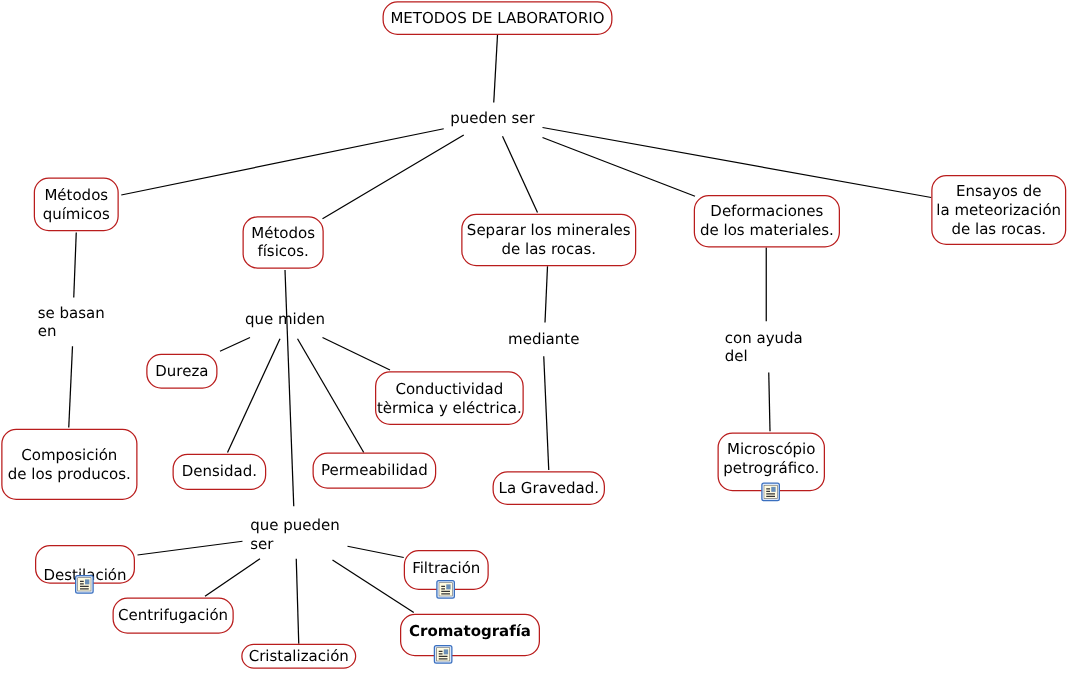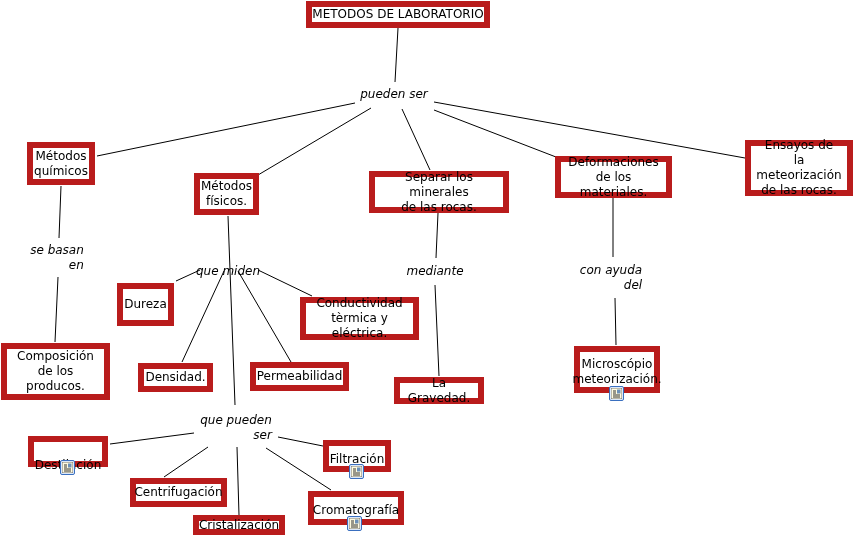--- a/index.html
+++ b/index.html
@@ -1,24 +1,24 @@
 <!DOCTYPE html>
 <html><head>
 <meta charset="utf-8">
 <style>
   html, body { margin:0; padding:0; background:#ffffff; }
   body { width:855px; height:545px; position:relative; overflow:hidden;
          font-family:"DejaVu Sans", "Liberation Sans", sans-serif; font-size:12px; color:#000; }
   #links { position:absolute; left:0; top:0; width:855px; height:545px; }
   #links line { stroke:#000; stroke-width:1; }
-  .node { position:absolute; box-sizing:border-box; border:6px solid #b91c1c; border-radius:0;
+  .node { position:absolute; box-sizing:border-box; border:1px solid #b91c1c; border-radius:12px;
           background:#fff; text-align:center; line-height:15px; display:flex; align-items:center;
           justify-content:center; white-space:pre-line; cursor:pointer; }
-  .phrase { position:absolute; text-align:right; line-height:15px; white-space:pre-line;
-            background:transparent; transform:translateX(-50%);font-style:italic; }
+  .phrase { position:absolute; text-align:left; line-height:15px; white-space:pre-line;
+            background:transparent; transform:translateX(-50%); }
   .res { position:absolute; width:15px; height:15px; box-sizing:border-box;
          border:1px solid #3a6fbf; border-radius:2px; background:#dbe8fa; cursor:pointer; }
   .res svg { position:absolute; left:1px; top:1px; }
 </style>
 </head>
 <body>
 
 <svg id="links" xmlns="http://www.w3.org/2000/svg">
 
   <line x1="398" y1="28" x2="395" y2="82"></line>
@@ -61,39 +61,39 @@
 <div class="node" style="left:369px;top:171px;width:140px;height:42px;">Separar los minerales
 de las rocas.</div>
 <div class="node" style="left:555px;top:156px;width:117px;height:42px;">Deformaciones
 de los materiales.</div>
 <div class="node" style="left:745px;top:140px;width:108px;height:56px;">Ensayos de
 la meteorización
 de las rocas.</div>
 
 <div class="node" style="left:1px;top:343px;width:109px;height:57px;">Composición
 de los producos.</div>
-<div class="node" style="left:117px;top:283px;width:57px;height:43px;">Dureza</div>
+<div class="node" style="left:117px;top:283px;width:57px;height:28px;">Dureza</div>
 <div class="node" style="left:138px;top:363px;width:75px;height:29px;">Densidad.</div>
 <div class="node" style="left:250px;top:362px;width:99px;height:29px;">Permeabilidad</div>
 <div class="node" style="left:300px;top:297px;width:119px;height:43px;">Conductividad
 tèrmica y eléctrica.</div>
 <div class="node" style="left:394px;top:377px;width:90px;height:27px;">La Gravedad.</div>
 <div class="node" style="left:574px;top:346px;width:86px;height:47px;align-items:flex-start;padding-top:5px;">Microscópio
-meteorización.</div>
+petrográfico.</div>
 
 <div class="node" style="left:28px;top:436px;width:80px;height:31px;align-items:flex-start;padding-top:16px;">Destilación</div>
-<div class="node" style="left:90px;top:478px;width:97px;height:29px;margin-left:40px;">Centrifugación</div>
+<div class="node" style="left:90px;top:478px;width:97px;height:29px;">Centrifugación</div>
 <div class="node" style="left:193px;top:515px;width:92px;height:20px;">Cristalización</div>
 <div class="node" style="left:323px;top:440px;width:68px;height:32px;align-items:flex-start;padding-top:6px;">Filtración</div>
-<div class="node" style="left:308px;top:491px;width:96px;height:34px;align-items:flex-start;padding-top:6px;">Cromatografía</div>
+<div class="node" style="left:320px;top:491px;width:112px;height:34px;align-items:flex-start;padding-top:6px;font-weight:bold;">Cromatografía</div>
 
 <div class="phrase" style="left:394px;top:87px;">pueden ser</div>
 <div class="phrase" style="left:57px;top:243px;">se basan
 en</div>
-<div class="phrase" style="left:228px;top:264px;">que miden</div>
+<div class="phrase" style="left:228px;top:248px;">que miden</div>
 <div class="phrase" style="left:435px;top:264px;">mediante</div>
 <div class="phrase" style="left:611px;top:263px;">con ayuda
 del</div>
 <div class="phrase" style="left:236px;top:413px;">que pueden
 ser</div>
 
 <div class="res" style="left:609px;top:386px;">
   <svg width="11" height="11" viewBox="0 0 11 11">
       <rect x="0" y="0" width="11" height="11" fill="#fffbe0" stroke="#555" stroke-width="0.8"></rect>
       <line x1="2" y1="3" x2="5" y2="3" stroke="#333"></line>

